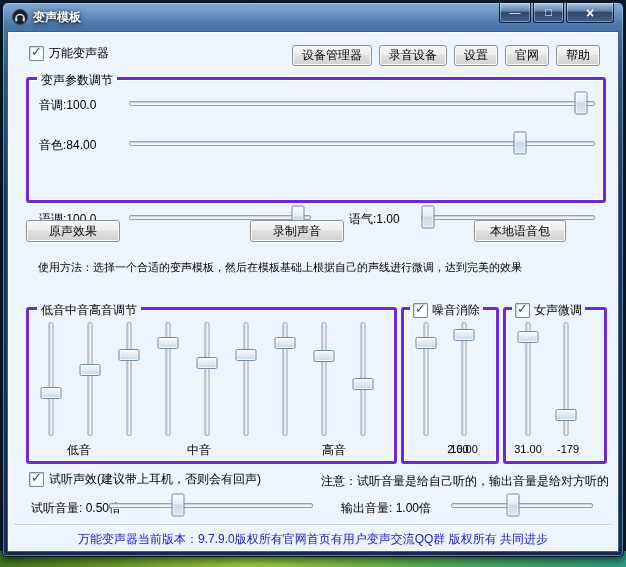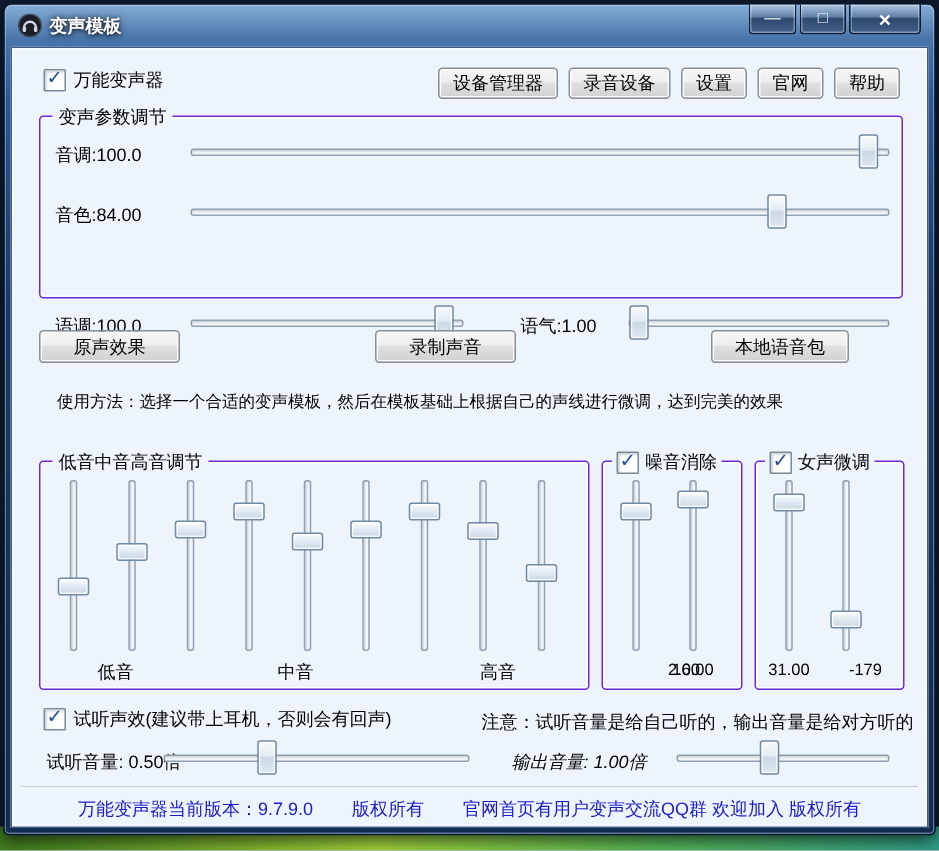--- a/index.html
+++ b/index.html
@@ -47,21 +47,21 @@
   .tpl-row{left:18px;top:188px;width:540px;display:flex;justify-content:space-between;}
   .tpl-btn{width:94px;height:22px;padding:0;}
   .tpl-btn.wide{width:92px;}
   
   .cbrow{display:flex;align-items:center;gap:5px;}
   .cb{width:13px;height:13px;background:#fff;border:1px solid #7a8a99;border-radius:1px;
     position:relative;box-shadow:inset 1px 1px 2px rgba(120,140,160,.45);flex:none;}
   .cb.checked::after{content:"✓";position:absolute;left:1px;top:-3px;font-size:13px;
     font-weight:bold;color:#1f4f8f;}
   
-  .group{border:1px solid #6d28d9;border-radius:3px;box-shadow:inset 0 0 0 1px #ffffff;}
+  .group{border:3px solid #6d28d9;border-radius:3px;box-shadow:inset 0 0 0 1px #ffffff;}
   .group-label{position:absolute;top:-8px;left:8px;background:#edf4fb;padding:0 4px;white-space:nowrap;}
   .group-cb{position:absolute;top:-8px;left:6px;background:#edf4fb;padding:0 3px;
     display:flex;align-items:center;gap:4px;white-space:nowrap;}
   .params-group{left:18px;top:45px;width:574px;height:120px;}
   .eq-group{left:18px;top:275px;width:365px;height:151px;}
   .noise-group{left:393px;top:275px;width:92px;height:151px;}
   .female-group{left:495px;top:275px;width:98px;height:151px;}
   .group > *{position:absolute;}
   .param-row{left:10px;right:6px;height:22px;}
   .param-row > *{position:absolute;}
@@ -81,21 +81,21 @@
     box-shadow:inset 1px 0 1px rgba(0,0,0,.15);}
   .vthumb{position:absolute;left:50%;width:19px;height:10px;transform:translate(-50%,-50%);
     background:linear-gradient(180deg,#f8fbfd,#dde7f0 55%,#c8d6e4);
     border:1px solid #708aa5;border-radius:2px;box-shadow:inset 0 0 0 1px rgba(255,255,255,.85);}
   .axis-label{top:132px;white-space:nowrap;}
   .vvalue{top:133px;width:44px;text-align:center;font-size:11px;white-space:nowrap;}
   .usage{left:30px;top:228px;white-space:nowrap;font-size:11px;}
   .note{left:313px;top:441px;white-space:nowrap;}
   .vol-label{top:468px;white-space:nowrap;}
   .status-sep{left:6px;right:6px;top:492px;height:0;border-top:1px solid #bfd0e0;border-bottom:1px solid #ffffff;}
-  .statusrow{left:0;right:0;top:499px;display:flex;justify-content:center;gap:26px;
+  .statusrow{left:0;right:0;top:499px;display:flex;justify-content:center;
     color:#1a1ac8;white-space:nowrap;}
 </style>
 </head>
 <body>
 
 <div class="desktop">
   <div class="grass"></div>
 
   <div class="window">
 
@@ -247,43 +247,43 @@
         </label>
         <div class="vslider" style="left:12px;">
           <div class="vtrack"></div>
           <div class="vthumb" style="top: 13%;"></div>
         </div>
         <div class="vslider" style="left:50px;">
           <div class="vtrack"></div>
           <div class="vthumb" style="top: 82%;"></div>
         </div>
         <span class="vvalue" style="left:0;">31.00</span>
-        <span class="vvalue" style="left:40px;text-align:right;">-179</span>
+        <span class="vvalue" style="left:40px;">-179</span>
       </div>
 
       <label class="cbrow" style="left:21px;top:439px;">
         <span class="cb checked"></span>
         <span>试听声效(建议带上耳机，否则会有回声)</span>
       </label>
       <span class="note">注意：试听音量是给自己听的，输出音量是给对方听的</span>
 
       <span class="vol-label" style="left:23px;">试听音量: 0.50倍</span>
       <div class="hslider" style="left:101px;top:462px;width:204px;">
         <div class="htrack"></div>
         <div class="hthumb" style="left: 34%;"></div>
       </div>
 
-      <span class="vol-label" style="left:333px;font-style:italic;">输出音量: 1.00倍</span>
+      <span class="vol-label" style="left:333px;">输出音量: 1.00倍</span>
       <div class="hslider" style="left:443px;top:462px;width:142px;">
         <div class="htrack"></div>
         <div class="hthumb" style="left: 44%;"></div>
       </div>
 
       <div class="status-sep"></div>
       <div class="statusrow">
         <span>万能变声器当前版本：9.7.9.0</span>
         <span>版权所有</span>
-        <span>官网首页有用户变声交流QQ群 欢迎加入 版权所有</span>
+        <span>官网首页有用户变声交流QQ群 版权所有 共同进步</span>
       </div>
 
     </div>
   </div>
 </div>
 
 </body></html>

